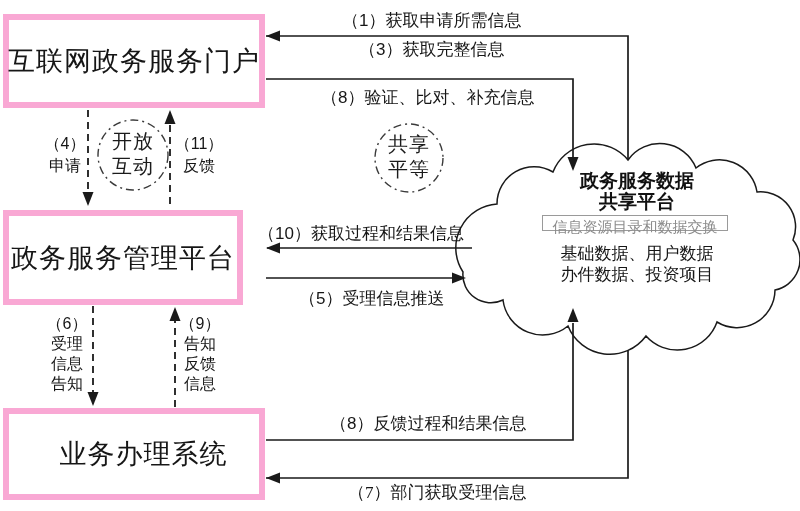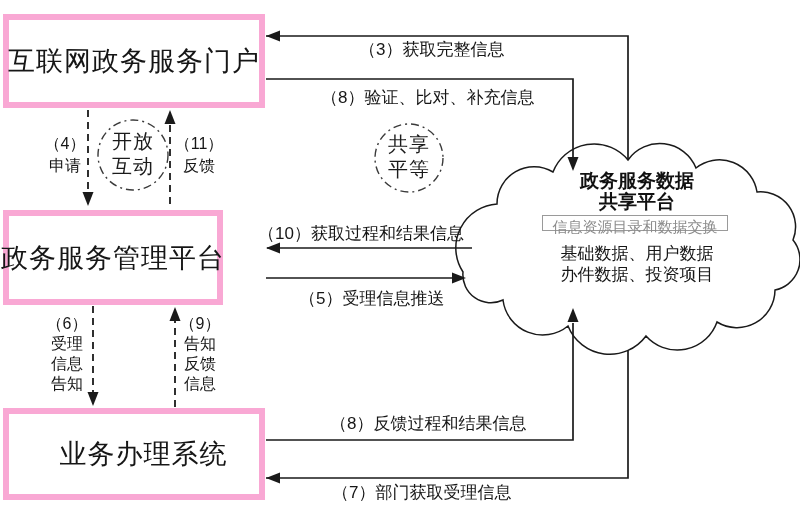--- a/index.html
+++ b/index.html
@@ -88,34 +88,35 @@
       <polygon points="573,308 567.5,322 578.5,322"></polygon>
       <polygon points="266,478 280,472.5 280,483.5"></polygon>
       <polygon points="88,206 82.5,192 93.5,192"></polygon>
       <polygon points="170,110 164.5,124 175.5,124"></polygon>
       <polygon points="93,406 87.5,392 98.5,392"></polygon>
       <polygon points="175,307 169.5,321 180.5,321"></polygon>
     </g>
   </svg>
 
   <div class="node" style="left:3px;top:14px;width:262px;height:94px;">互联网政务服务门户</div>
-  <div class="node" style="left:3px;top:210px;width:220px;height:95px;">政务服务管理平台</div>
+  <div class="node" style="left:3px;top:210px;width:240px;height:95px;">政务服务管理平台</div>
   <div class="node" style="left:3px;top:408px;width:262px;height:92px;padding-left:19px;">业务办理系统</div>
 
   <div class="bubble-text" style="left:97px;top:129px;width:72px;">开放
 互动</div>
   <div class="bubble-text" style="left:373px;top:132px;width:72px;">共享
 平等</div>
 
+  <div class="flow" style="left:342px;top:11px;">（1）获取申请所需信息</div>
   <div class="flow" style="left:359px;top:40px;">（3）获取完整信息</div>
   <div class="flow" style="left:321px;top:88px;">（8）验证、比对、补充信息</div>
   <div class="flow" style="left:258px;top:224px;">（10）获取过程和结果信息</div>
   <div class="flow" style="left:299px;top:289px;">（5）受理信息推送</div>
   <div class="flow" style="left:330px;top:414px;">（8）反馈过程和结果信息</div>
-  <div class="flow" style="left:332px;top:483px;">（7）部门获取受理信息</div>
+  <div class="flow" style="left:348px;top:483px;font-family:Liberation Serif, serif;">（7）部门获取受理信息</div>
 
   <div class="stack" style="left:38px;top:133px;width:54px;line-height:22px;">（4）
 申请</div>
   <div class="stack" style="left:169px;top:133px;width:60px;line-height:22px;">（11）
 反馈</div>
   <div class="stack" style="left:41px;top:314px;width:52px;">（6）
 受理
 信息
 告知</div>
   <div class="stack" style="left:174px;top:314px;width:52px;">（9）

